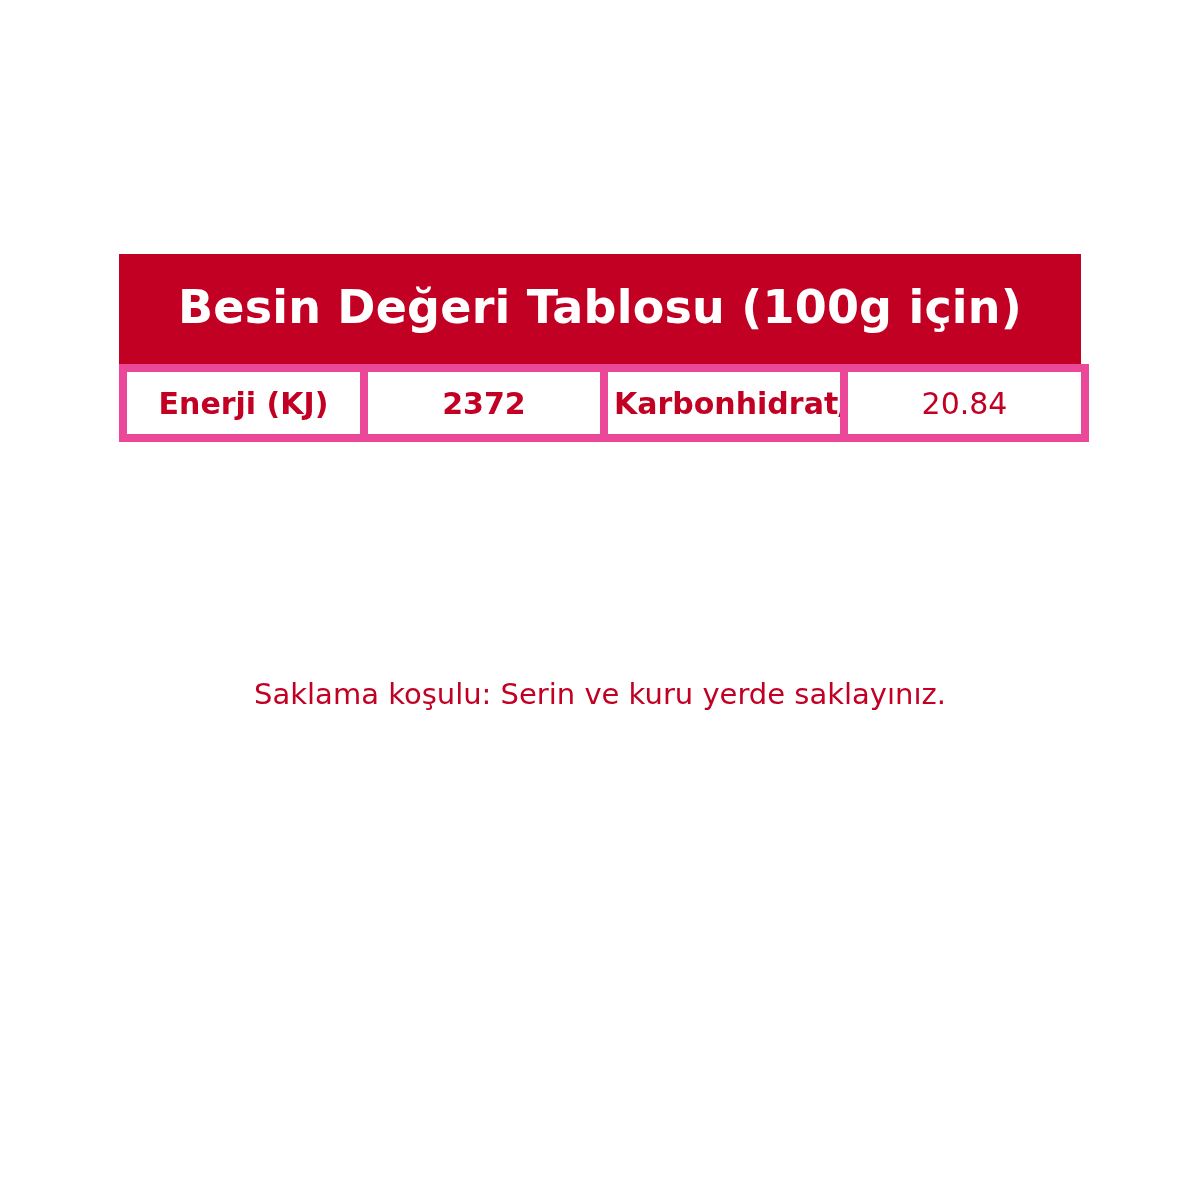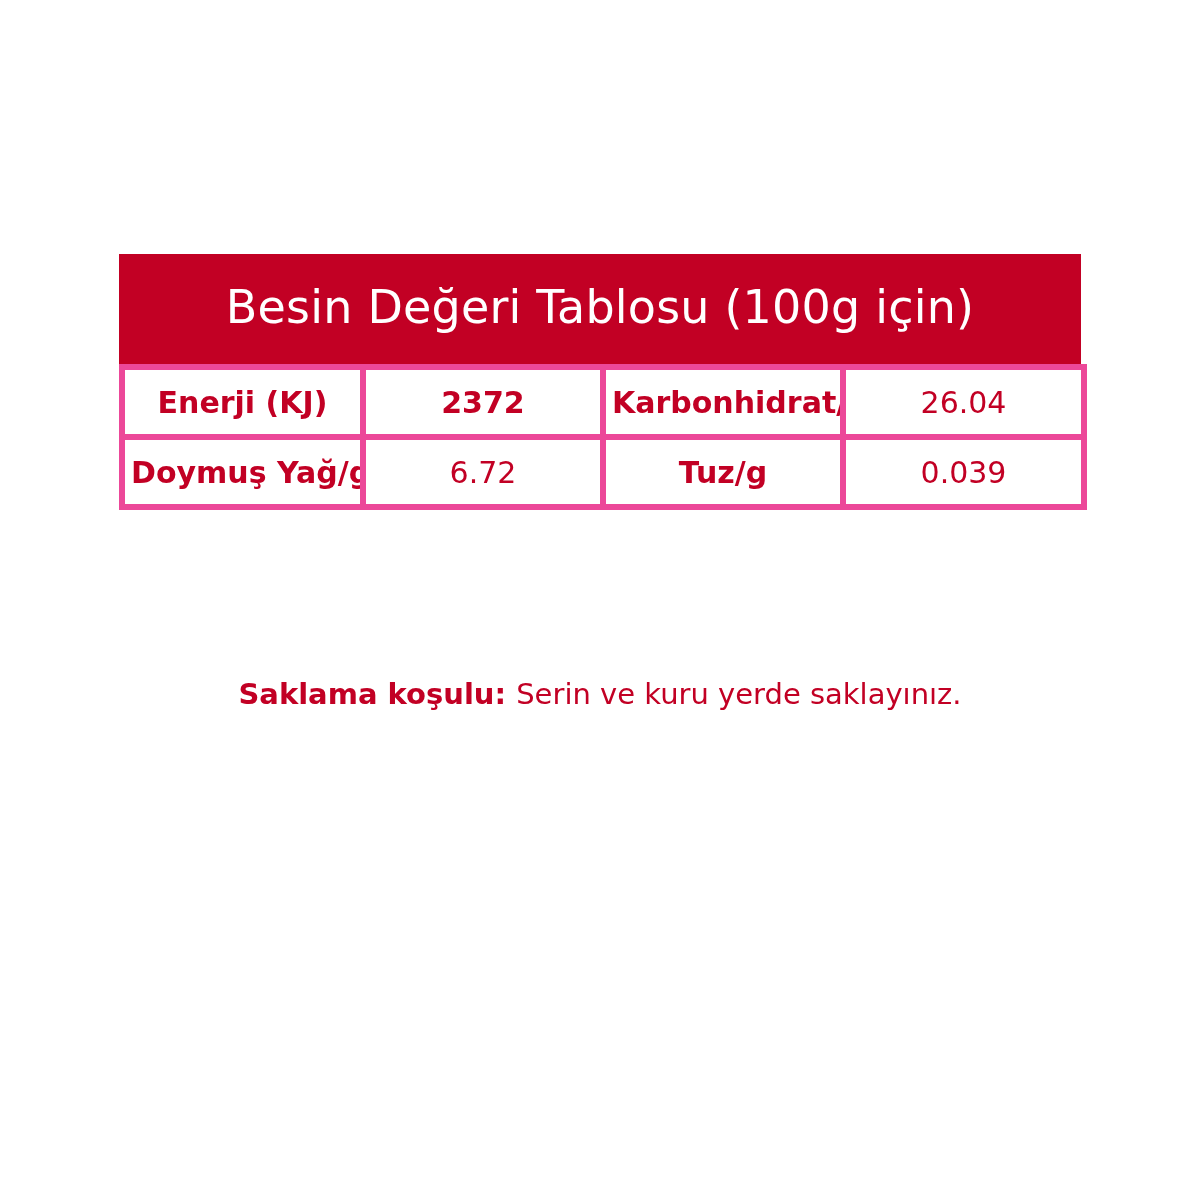--- a/index.html
+++ b/index.html
@@ -28,37 +28,37 @@
     left: 119px;
     top: 254px;
     width: 962px;
   }
 
   .table-title {
     background: #c20024;
     color: #ffffff;
     text-align: center;
     font-size: 46px;
-    font-weight: normal;
+    font-weight: bold;
     letter-spacing: 0.2px;
     padding: 22px 10px 26px 10px;
     box-sizing: border-box;
     height: 110px;
     line-height: 62px;
     white-space: nowrap;
   }
 
   table.nutri {
     border-collapse: collapse;
     width: 962px;
     table-layout: fixed;
   }
 
   table.nutri td {
-    border: 6px solid #ec4899;
+    border: 8px solid #ec4899;
     color: #c20024;
     text-align: center;
     height: 70px;
     font-size: 30px;
     padding: 0 6px;
     box-sizing: border-box;
     overflow: hidden;
     white-space: nowrap;
   }
 
@@ -88,21 +88,21 @@
   }
 
   .note-line {
     font-size: 29px;
     color: #c20024;
     line-height: 44px;
     margin-bottom: 40px;
     white-space: nowrap;
   }
   .note-line .strong {
-    font-weight: bold;
+    font-weight: normal;
     text-align: center;
   }
   .note-line .normal {
     font-weight: normal;
     margin-top: 34px;
   }
 </style>
 </head>
 <body>
 
@@ -117,27 +117,21 @@
         <col class="c1">
           <col class="c2">
           <col class="c3">
           <col class="c4">
       </colgroup>
       <tbody>
         <tr>
           <td class="label">Enerji (KJ)</td>
           <td class="value bold">2372</td>
           <td class="label">Karbonhidrat/g</td>
-          <td class="value">26.04</td>
-        </tr>
-        <tr>
-          <td class="label">Doymuş Yağ/g</td>
-          <td class="value">6.72</td>
-          <td class="label">Tuz/g</td>
-          <td class="value">0.039</td>
+          <td class="value">20.84</td>
         </tr>
       </tbody>
     </table>
   </div>
 
   <div class="notes">
     <div class="note-line">
       <span class="strong">Saklama koşulu: </span>
       <span class="normal">Serin ve kuru yerde saklayınız.</span>
     </div>

